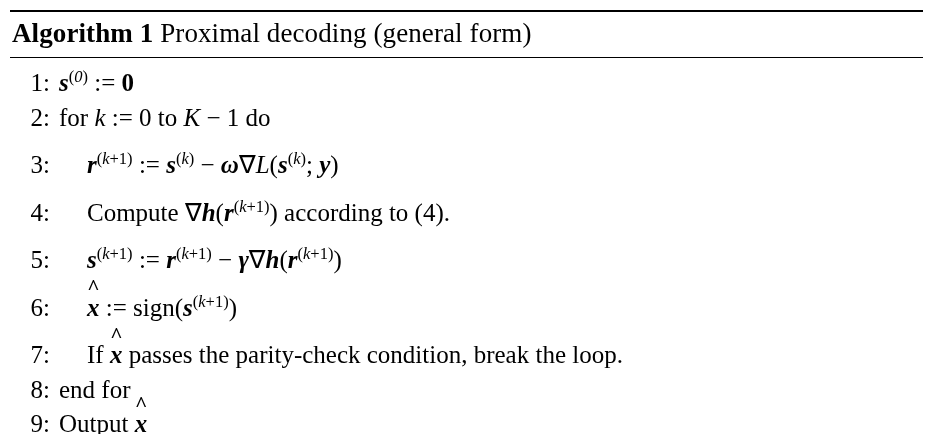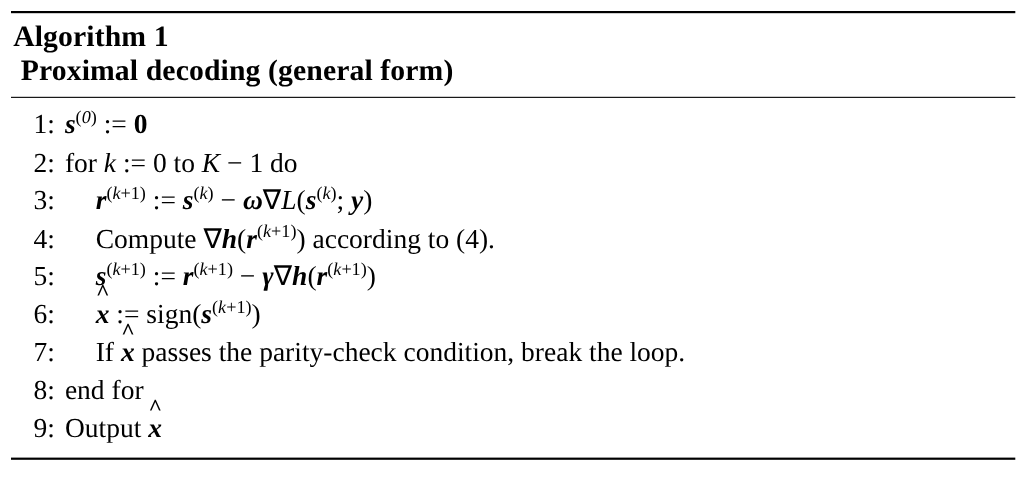--- a/index.html
+++ b/index.html
@@ -28,28 +28,27 @@
   .rule-top { border-top-width: 2.5px; margin-top: 10px; }
   .rule-mid { border-top-width: 1.6px; }
   .rule-bot { border-top-width: 2.5px; }
 
   .title-row {
     display: flex;
     align-items: baseline;
     font-size: 27px;
     padding: 6px 2px 8px 2px;
     letter-spacing: 0.1px;
-    flex-direction: column;
   }
   .title-strong {
     font-weight: bold;
     white-space: pre;
   }
   .title-rest {
-    font-weight: bold;
+    font-weight: normal;
     white-space: pre;
     text-align: right;
   }
 
   .body-lines {
     padding: 8px 2px 8px 2px;
   }
   .line {
     display: flex;
     align-items: baseline;
@@ -61,21 +60,21 @@
     width: 38px;
     text-align: right;
     padding-right: 9px;
     flex: 0 0 auto;
     font-family: "Liberation Serif", serif;
   }
   .content {
     flex: 1 1 auto;
     white-space: pre;
   }
-  .indent1 { padding-left: 28px; }
+  .indent1 { padding-left: 28px; margin-top: 13px; }
 
   
   .mi { font-style: italic; }
   .mbi { font-style: italic; font-weight: bold; }
   .mb { font-weight: bold; }
   .kw { font-weight: normal; }
   .rm { font-style: normal; }
   sup.exp {
     font-size: 0.66em;
     vertical-align: super;

